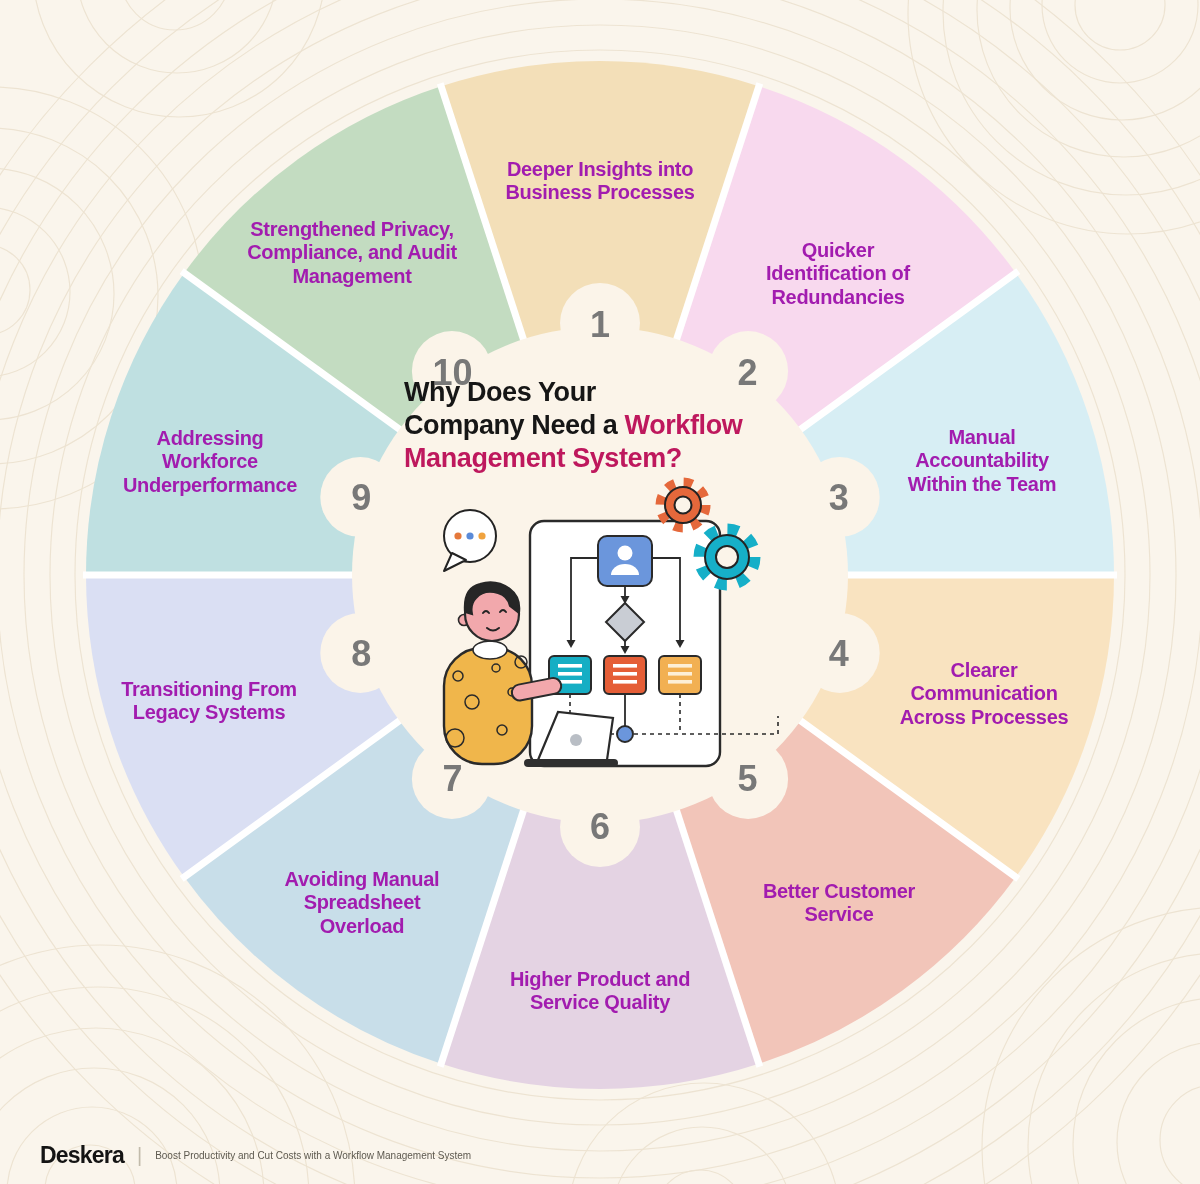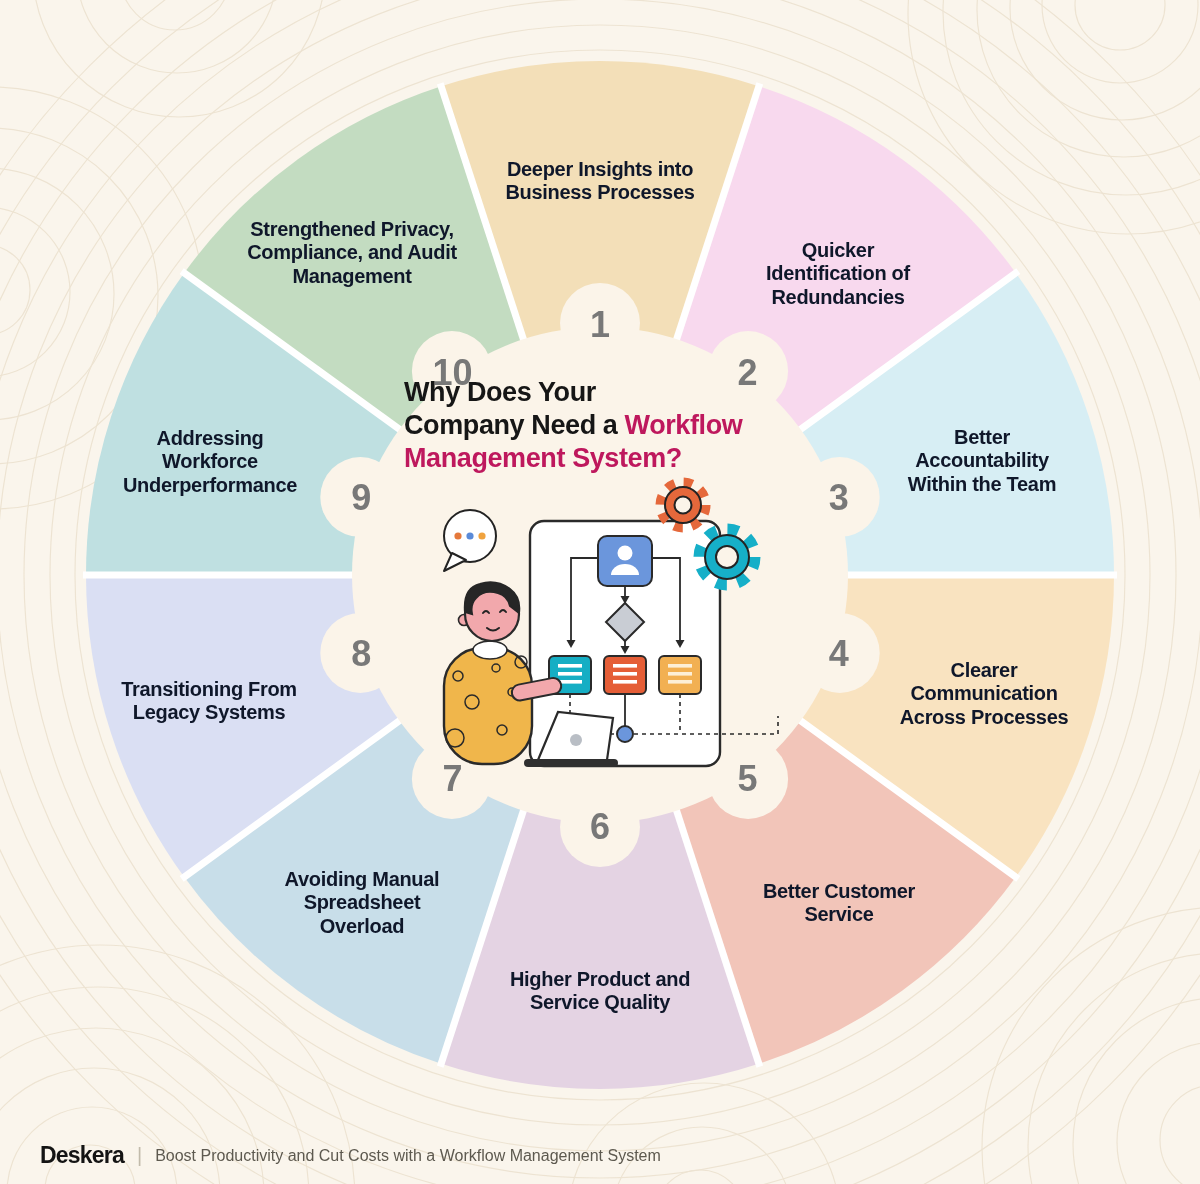--- a/index.html
+++ b/index.html
@@ -2,34 +2,34 @@
 <html><head>
 <meta charset="utf-8">
 <style>
   html,body{margin:0;padding:0;}
   body{font-family:"Liberation Sans", sans-serif;}
   #page{position:relative;width:1200px;height:1184px;overflow:hidden;}
   svg.layer, div.layer{position:absolute;left:0;top:0;width:1200px;height:1184px;pointer-events:none;}
   #labels div.seg-label{
     position:absolute;transform:translate(-50%,-50%);
     text-align:center;font-weight:bold;font-size:20px;line-height:1.17;
-    color:#0f172a;letter-spacing:-0.3px;
+    color:#a21caf;letter-spacing:-0.3px;
   }
   #title{
     position:absolute;left:600px;top:376px;transform:translateX(-50%);
     width:392px;text-align:left;font-weight:bold;font-size:27px;line-height:1.22;
     letter-spacing:-0.4px;white-space:pre-line;
   }
   #overlay-svg text{font-family:"Liberation Sans", sans-serif;font-weight:bold;font-size:36px;}
   #footer{
     position:absolute;left:28px;top:1142px;display:flex;align-items:center;gap:13px;
   }
   #footer .logo{font-weight:bold;font-size:23px;color:#141414;letter-spacing:-0.8px;margin-left:12px;}
   #footer .sep{font-size:20px;color:#c2bbab;font-weight:normal;}
-  #footer .tagline{font-size:16px;color:#5d594f;}
+  #footer .tagline{font-size:10px;color:#5d594f;}
 </style>
 </head>
 <body>
 
 <div id="page" style="background: rgb(250, 245, 236);">
 
   <svg class="layer" id="bg-svg" viewBox="0 0 1200 1184">
     <g id="contours" fill="none" stroke-width="1.2" opacity="0.9" stroke="#ECE2D0">
 
       <circle cx="600" cy="575" r="525"></circle>
@@ -91,21 +91,21 @@
       <line x1="600" y1="575" x2="440.2" y2="1066.7" stroke="#FFFFFF" stroke-width="7"></line>
       <line x1="600" y1="575" x2="181.7" y2="878.9" stroke="#FFFFFF" stroke-width="7"></line>
       <line x1="600" y1="575" x2="83.0" y2="575.0" stroke="#FFFFFF" stroke-width="7"></line>
       <line x1="600" y1="575" x2="181.7" y2="271.1" stroke="#FFFFFF" stroke-width="7"></line>
       <line x1="600" y1="575" x2="440.2" y2="83.3" stroke="#FFFFFF" stroke-width="7"></line>
     </svg>
 
   <div class="layer" id="labels">
       <div class="seg-label" style="left: 600px; top: 181px; width: 250px;">Deeper Insights into Business Processes</div>
       <div class="seg-label" style="left: 838px; top: 253px; width: 190px; margin-top: 21px;">Quicker Identification of Redundancies</div>
-      <div class="seg-label" style="left: 982px; top: 461px; width: 185px;">Better Accountability Within the Team</div>
+      <div class="seg-label" style="left: 982px; top: 461px; width: 185px;">Manual Accountability Within the Team</div>
       <div class="seg-label" style="left: 984px; top: 694px; width: 195px;">Clearer Communication Across Processes</div>
       <div class="seg-label" style="left: 839px; top: 903px; width: 195px;">Better Customer Service</div>
       <div class="seg-label" style="left: 600px; top: 991px; width: 215px;">Higher Product and Service Quality</div>
       <div class="seg-label" style="left: 362px; top: 903px; width: 185px; text-align: center;">Avoiding Manual Spreadsheet Overload</div>
       <div class="seg-label" style="left: 209px; top: 701px; width: 215px;">Transitioning From Legacy Systems</div>
       <div class="seg-label" style="left: 210px; top: 462px; width: 200px;">Addressing Workforce Underperformance</div>
       <div class="seg-label" style="left: 352px; top: 253px; width: 265px;">Strengthened Privacy, Compliance, and Audit Management</div>
     </div>
 
   <svg class="layer" id="overlay-svg" viewBox="0 0 1200 1184">

